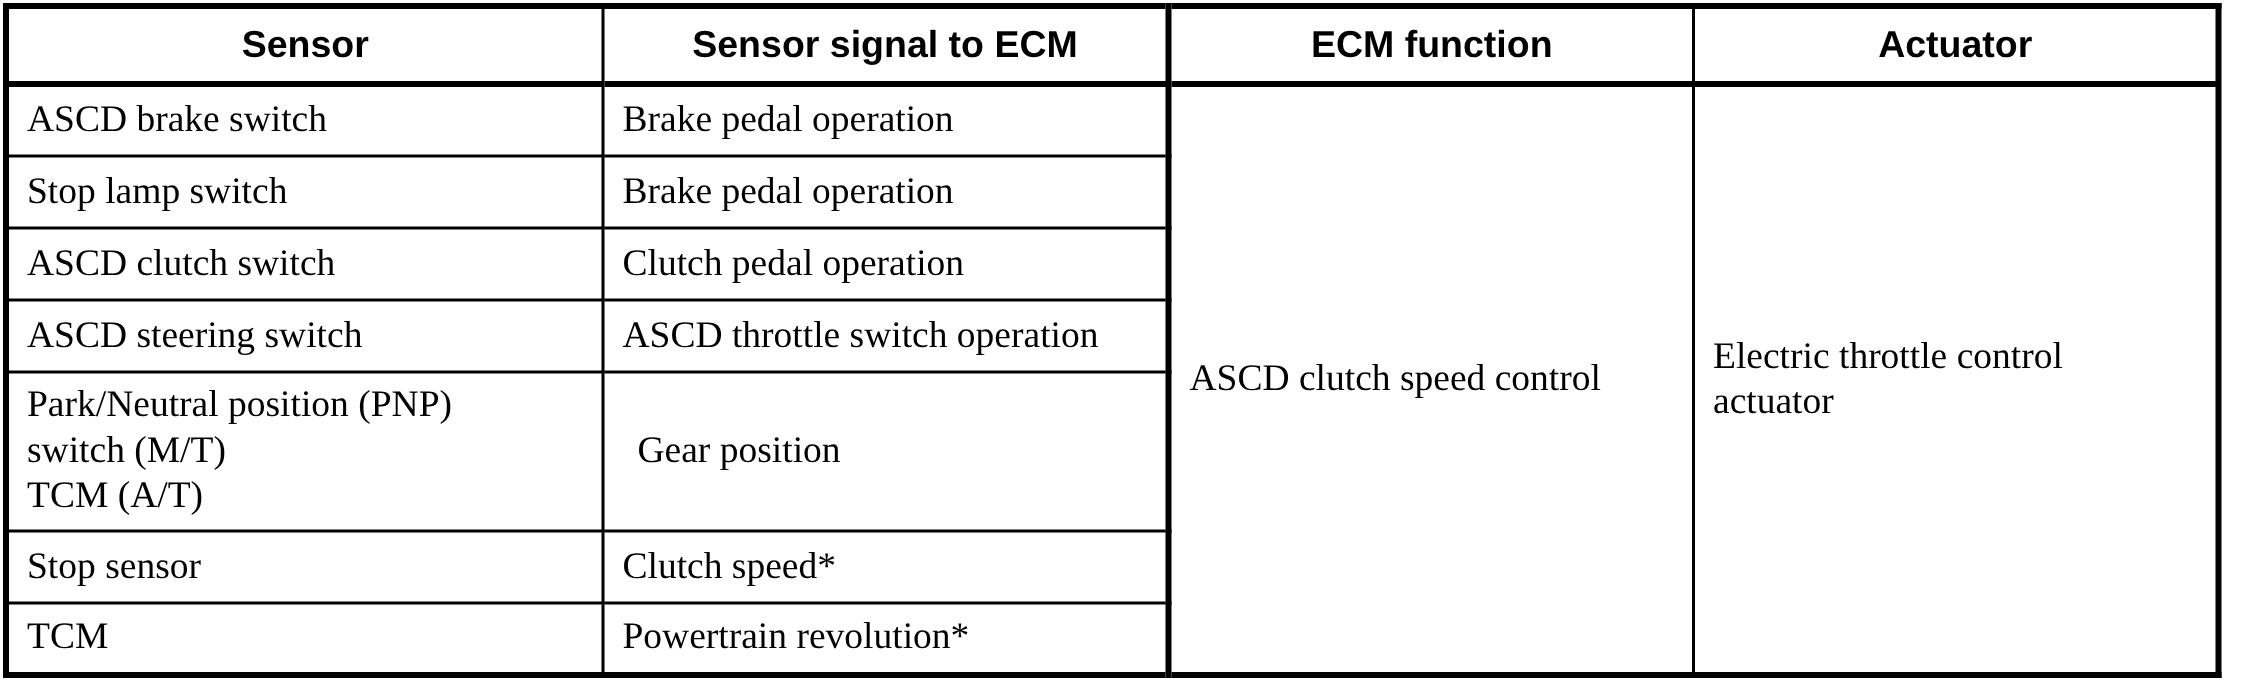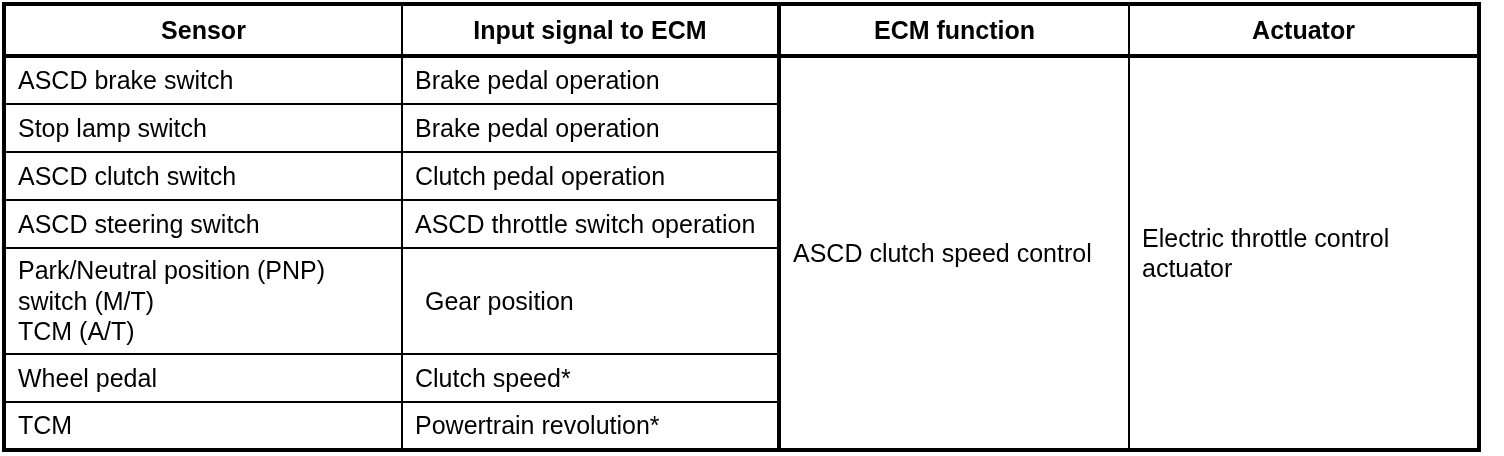--- a/index.html
+++ b/index.html
@@ -69,21 +69,21 @@
   .col-sep-heavy-left {
     border-left: 4px solid #000000;
   }
 
   
   .col-sensor   { width: 398px; }
   .col-input    { width: 377px; }
   .col-function { width: 350px; }
   .col-actuator { width: 350px; }
 
-  tbody tr { height: 48px; }
+  tbody tr { height: 48px; font-family: Liberation Serif, serif; }
   tbody tr.tall-row { height: 106px; }
 
   td.merged-cell {
     vertical-align: middle;
   }
 
   td.cell-gear {
     vertical-align: middle;
     padding-left: 22px;
   }
@@ -97,21 +97,21 @@
     <colgroup>
       <col class="col-sensor">
       <col class="col-input">
       <col class="col-function">
       <col class="col-actuator">
     </colgroup>
 
     <thead>
       <tr>
         <th>Sensor</th>
-        <th>Input signal to ECM</th>
+        <th>Sensor signal to ECM</th>
         <th class="col-sep-heavy-left">ECM function</th>
         <th>Actuator</th>
       </tr>
     </thead>
 
     <tbody>
 
       <tr>
         <td>ASCD brake switch</td>
         <td>Brake pedal operation</td>
@@ -136,21 +136,21 @@
       </tr>
 
       <tr class="tall-row">
         <td>Park/Neutral position (PNP)
 switch (M/T)
 TCM (A/T)</td>
         <td class="cell-gear">Gear position</td>
       </tr>
 
       <tr>
-        <td>Wheel pedal</td>
+        <td>Stop sensor</td>
         <td>Clutch speed*</td>
       </tr>
 
       <tr>
         <td>TCM</td>
         <td>Powertrain revolution*</td>
       </tr>
 
     </tbody>
   </table>

